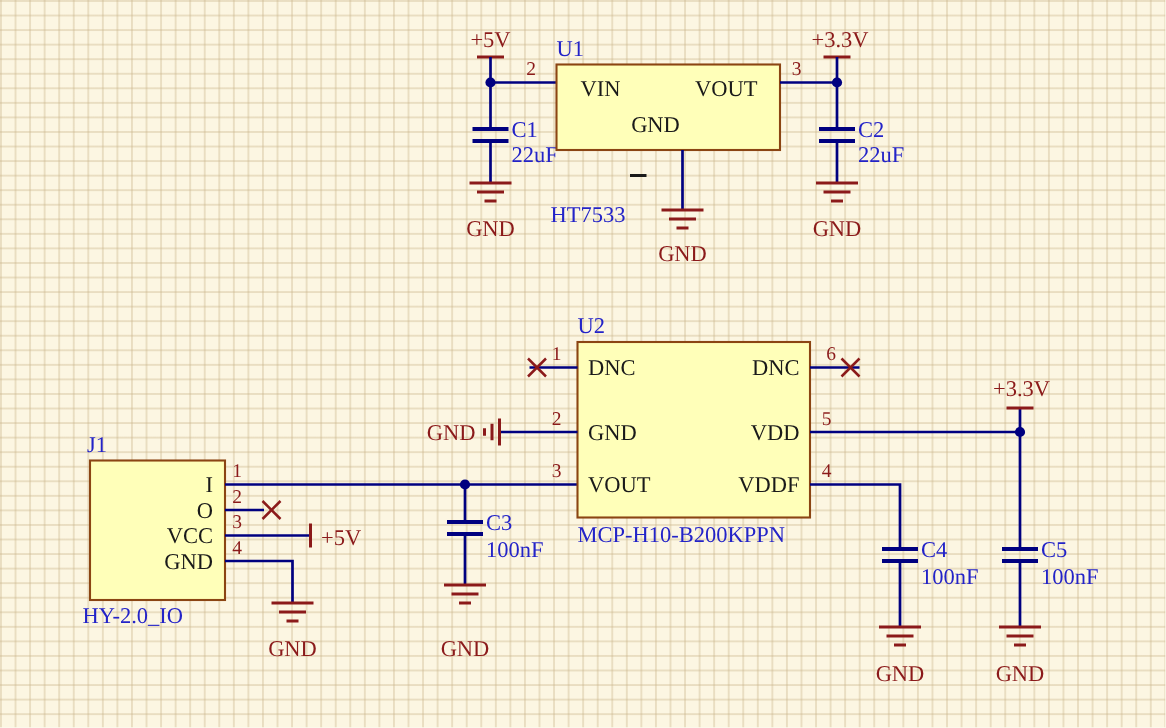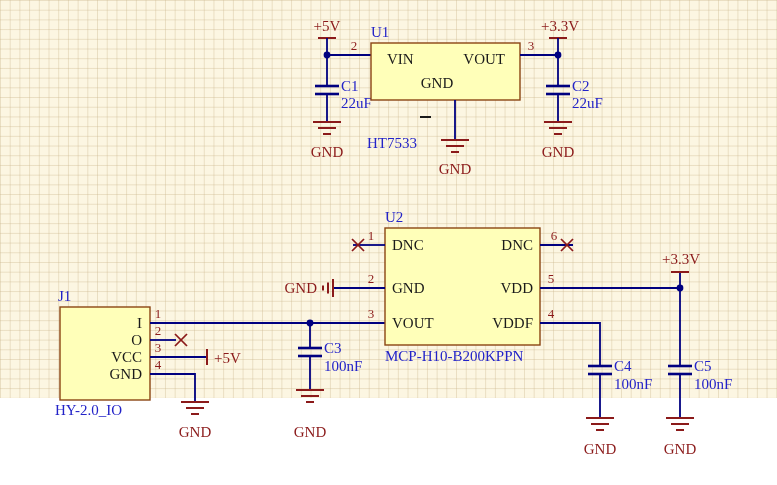--- a/index.html
+++ b/index.html
@@ -1,18 +1,18 @@
 <!DOCTYPE html>
 <html><head>
 <meta charset="utf-8">
 <style>
   * { margin:0; padding:0; box-sizing:border-box; }
   html,body { width:777px; height:485px; overflow:hidden; }
   .sheet {
-    position:relative; width:777px; height:398px;
+    position:relative; width:777px; height:485px;
     background-color:#FCF6E2;
     background-image:
       linear-gradient(rgba(203,182,140,0.38) 1px, transparent 1px),
       linear-gradient(90deg, rgba(203,182,140,0.38) 1px, transparent 1px);
     background-size:9.71px 9.71px;
   }
   svg { position:absolute; left:0; top:0; }
   text { font-family:"Liberation Serif","DejaVu Serif",serif; }
   .t-pin { fill:#1a1a1a; font-size:15px; }
   .t-des { fill:#2323c8; font-size:15px; }

